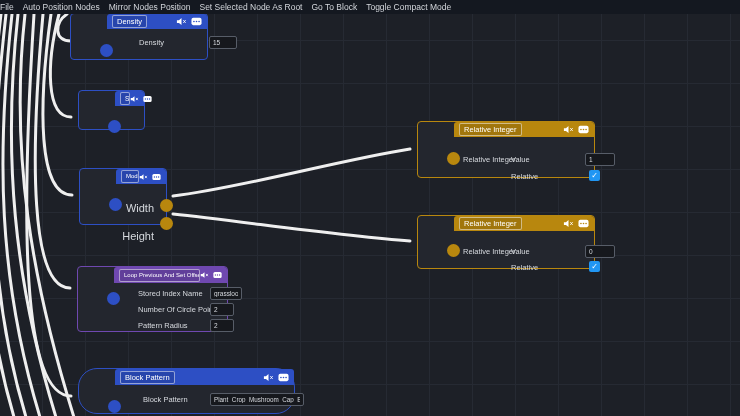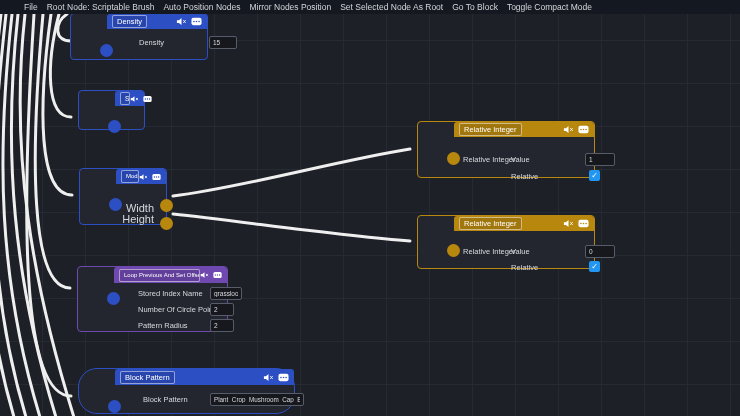--- a/index.html
+++ b/index.html
@@ -19,21 +19,21 @@
     background-size:43px 43px;
     background-position:-1px -3px;
   }
   svg.edges{position:absolute;inset:0;width:740px;height:416px;}
   svg.edges path{fill:none;stroke:var(--edge);stroke-width:3;stroke-linecap:round;}
 
   
   .menubar{
     position:absolute;top:0;left:0;width:740px;height:14px;z-index:20;
     background:var(--menu-bg);
-    display:flex;align-items:center;column-gap:9px;padding-left:24px;box-sizing:border-box;
+    display:flex;align-items:center;column-gap:9px;padding-left:0;box-sizing:border-box;
   }
   .menu-item{
     color:#d3d6db;font-size:8.5px;line-height:14px;white-space:nowrap;cursor:default;
   }
 
   
   .node{
     position:absolute;z-index:5;border-radius:4px;box-sizing:border-box;
     background:#23262e;
     padding-left:36px;
@@ -157,21 +157,21 @@
             <circle cx="3.2" cy="4.5" r="0.9" fill="#2d4fc4"></circle>
             <circle cx="6" cy="4.5" r="0.9" fill="#2d4fc4"></circle>
             <circle cx="8.8" cy="4.5" r="0.9" fill="#2d4fc4"></circle>
           </svg>
       </span>
     </div>
     <div class="node-body" style="height:40px;">
       <span class="port in blue-port" style="top:14px;"></span>
       <span class="out-label" style="top:18px;">Width</span>
       <span class="port out gold-port" style="top:15px;"></span>
-      <span class="out-label" style="top:29px;">Height</span>
+      <span class="out-label" style="top:46px;">Height</span>
       <span class="port out gold-port" style="top:33px;"></span>
     </div>
   </div>
 
   <div class="node gold" style="left:417px;top:121px;width:178px;">
     <div class="node-header">
       <span class="title-box">Relative Integer</span>
       <span class="hicons">
         <svg width="11" height="9" viewBox="0 0 12 9">
             <polygon points="1,3 3.2,3 6,0.8 6,8.2 3.2,6 1,6" fill="#fff"></polygon>
@@ -268,19 +268,18 @@
       <span class="port in blue-port" style="top:15px;"></span>
       <span class="flabel abs" style="left:28px;top:10px;">Block Pattern</span>
       <input class="field" style="left: 95px; top: 8px; width: 94px; font-size: 6.3px;" value="Plant_Crop_Mushroom_Cap_Brown">
     </div>
   </div>
 
 </div>
 
 <div class="menubar">
   <div class="menu-item">File</div>
-  <div class="menu-item">Root Node: Scriptable Brush</div>
   <div class="menu-item">Auto Position Nodes</div>
   <div class="menu-item">Mirror Nodes Position</div>
   <div class="menu-item">Set Selected Node As Root</div>
   <div class="menu-item">Go To Block</div>
   <div class="menu-item">Toggle Compact Mode</div>
 </div>
 
 </body></html>

